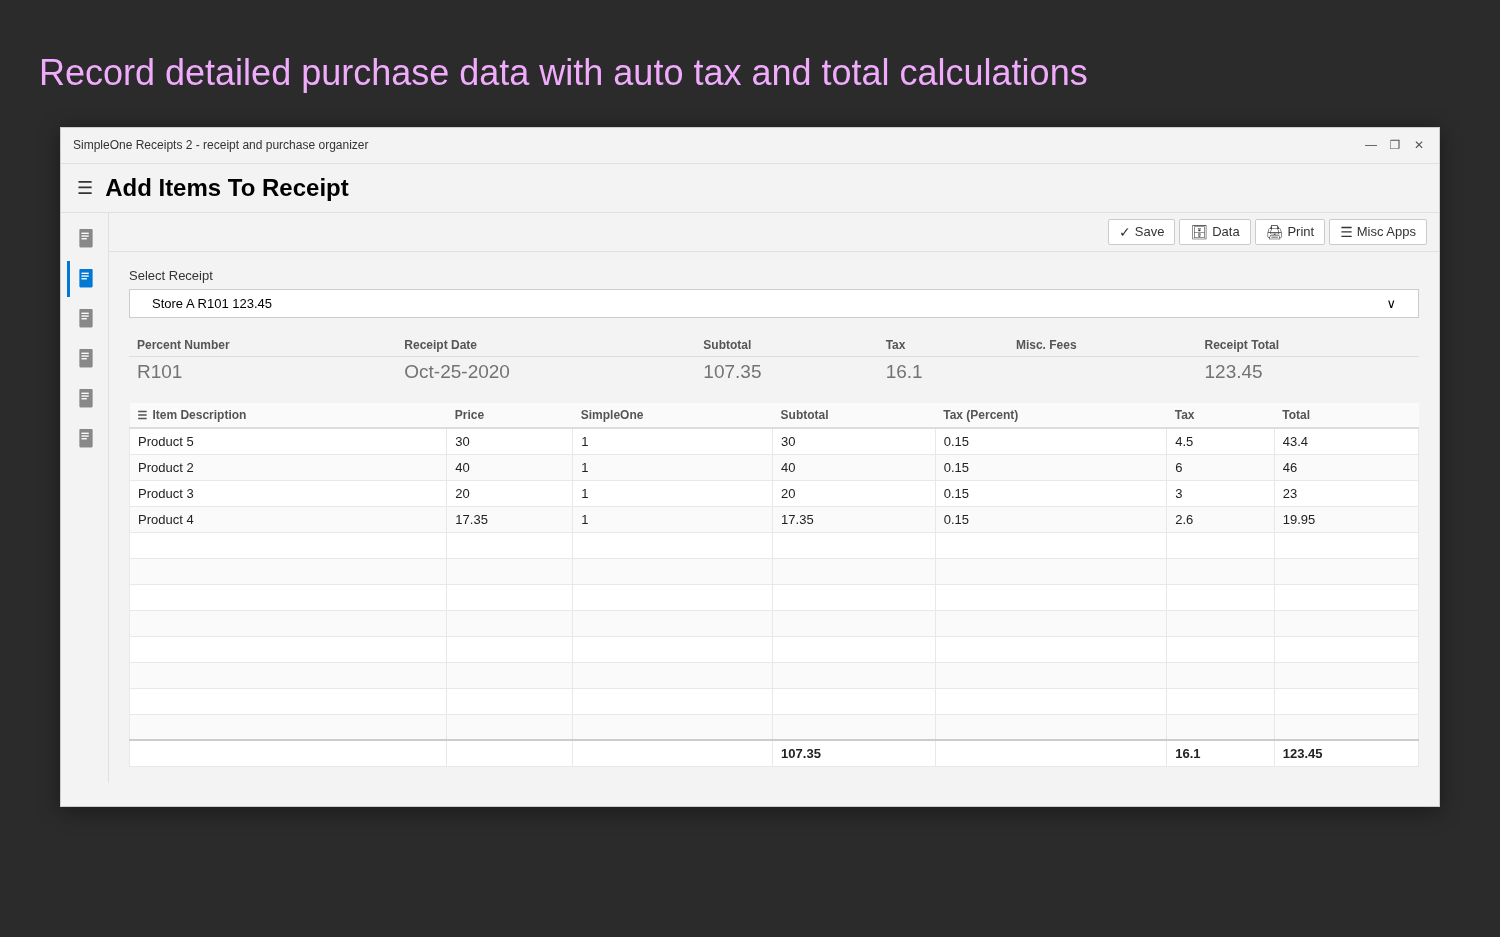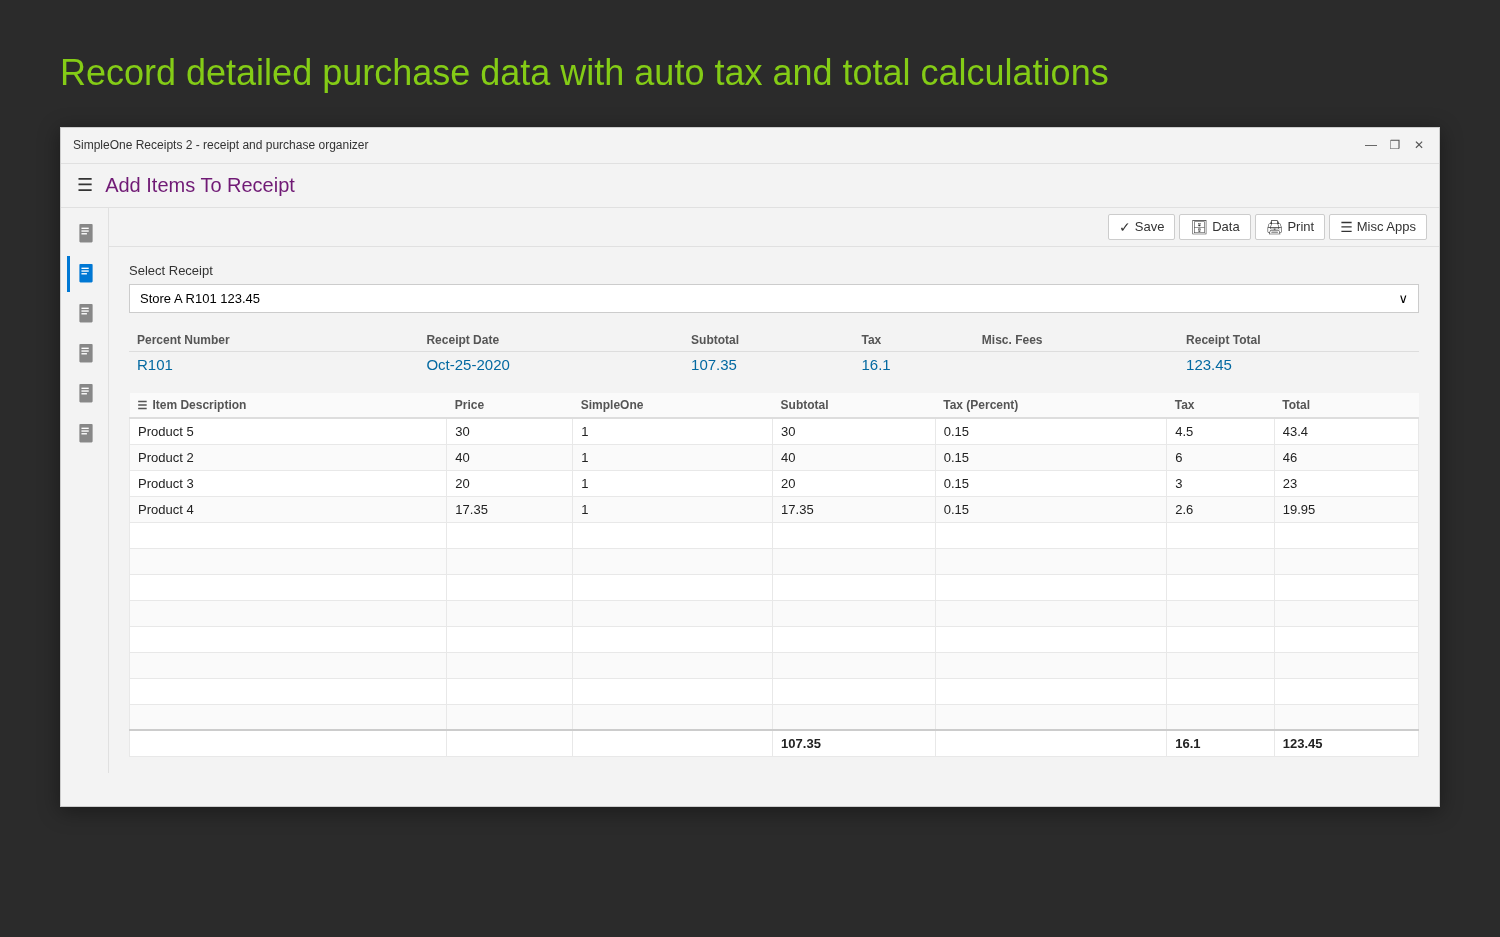--- a/index.html
+++ b/index.html
@@ -6,24 +6,24 @@
     body {
       background-color: #2b2b2b;
       font-family: 'Segoe UI', Arial, sans-serif;
       width: 1500px;
       height: 937px;
       overflow: hidden;
       position: relative;
     }
 
     .hero-text {
-      color: #84cc16;
+      color: #f0abfc;
       font-size: 36px;
       font-weight: 300;
-      padding: 50px 60px 30px 60px;
+      padding: 50px 60px 30px 39px;
       line-height: 1.3;
     }
 
     .app-window {
       background: #f3f3f3;
       border: 1px solid #ccc;
       margin: 0 60px;
       width: calc(100% - 120px);
       min-height: 680px;
       box-shadow: 0 4px 20px rgba(0,0,0,0.4);
@@ -69,23 +69,23 @@
       border-bottom: 1px solid #e0e0e0;
     }
 
     .hamburger-icon {
       font-size: 18px;
       color: #333;
       cursor: pointer;
     }
 
     .page-title {
-      font-size: 20px;
-      font-weight: 400;
-      color: #701a75;
+      font-size: 24px;
+      font-weight: 700;
+      color: #000000;
     }
 
     .app-body {
       display: flex;
       height: calc(100% - 64px);
     }
 
     .sidebar {
       width: 48px;
       background: #f3f3f3;
@@ -159,21 +159,21 @@
     .select-receipt-label {
       font-size: 13px;
       color: #333;
       margin-bottom: 6px;
     }
 
     .receipt-select {
       width: 100%;
       border: 1px solid #ccc;
       background: #fff;
-      padding: 6px 10px;
+      padding: 6px 22px;
       font-size: 13px;
       display: flex;
       align-items: center;
       justify-content: space-between;
       cursor: pointer;
       margin-bottom: 16px;
     }
 
     .receipt-info-table {
       width: 100%;
@@ -184,22 +184,22 @@
     .receipt-info-table th {
       font-size: 12px;
       font-weight: 600;
       color: #555;
       text-align: left;
       padding: 4px 8px;
       border-bottom: 1px solid #ddd;
     }
 
     .receipt-info-table td {
-      font-size: 15px;
-      color: #0369a1;
+      font-size: 19px;
+      color: #737373;
       padding: 4px 8px;
     }
 
     .items-table {
       width: 100%;
       border-collapse: collapse;
     }
 
     .items-table th {
       font-size: 12px;

